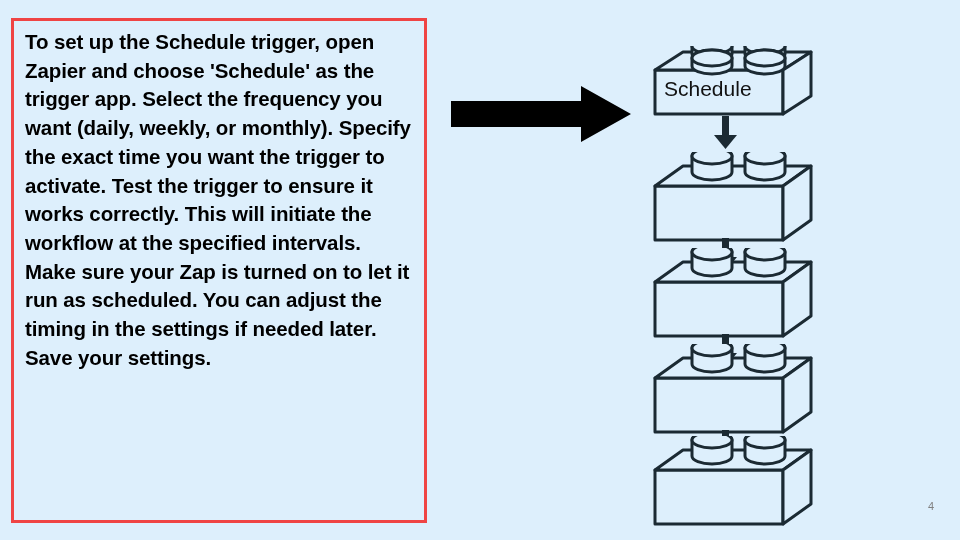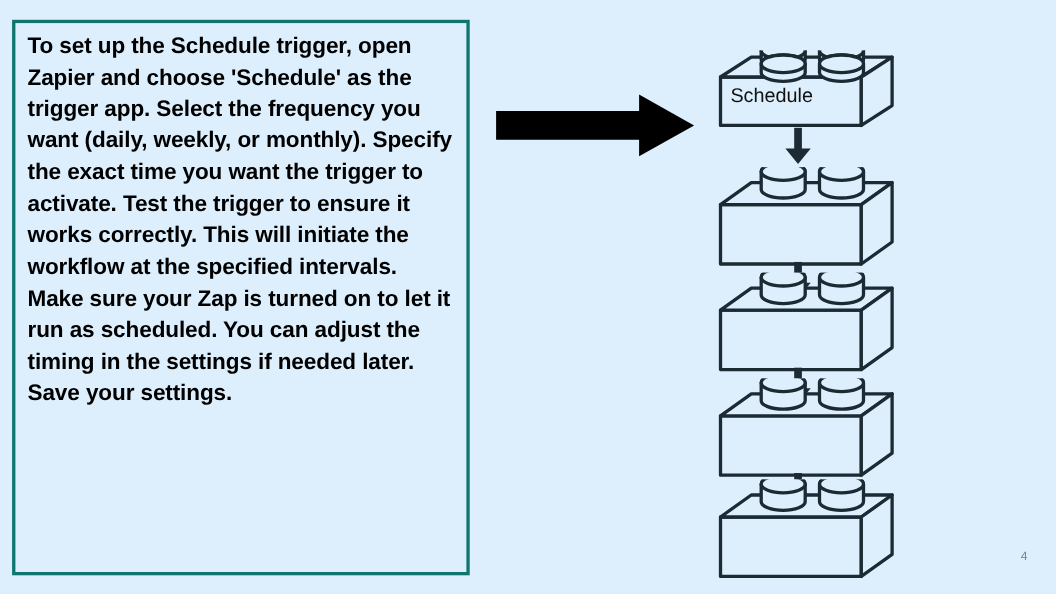--- a/index.html
+++ b/index.html
@@ -16,21 +16,21 @@
     font-family: "Liberation Sans", sans-serif;
   }
 
   
   #instruction-box {
     position: absolute;
     left: 11px;
     top: 18px;
     width: 416px;
     height: 505px;
-    border: 3px solid #0f766e;
+    border: 3px solid #ef4444;
     box-sizing: border-box;
     background: transparent;
   }
   #instruction-text {
     position: absolute;
     left: 11px;
     top: 7px;
     width: 392px;
     font-family: "Liberation Sans", sans-serif;
     font-size: 20.5px;
@@ -58,21 +58,21 @@
     width: 180px;
     height: 482px;
   }
   .brick-svg {
     position: absolute;
     left: 0;
   }
   .brick-label {
     position: absolute;
     font-family: "Liberation Sans", sans-serif;
-    font-size: 18px;
+    font-size: 21px;
     font-weight: normal;
     color: #111111;
     white-space: nowrap;
   }
   .connector-svg {
     position: absolute;
     left: 0;
   }
 
   

